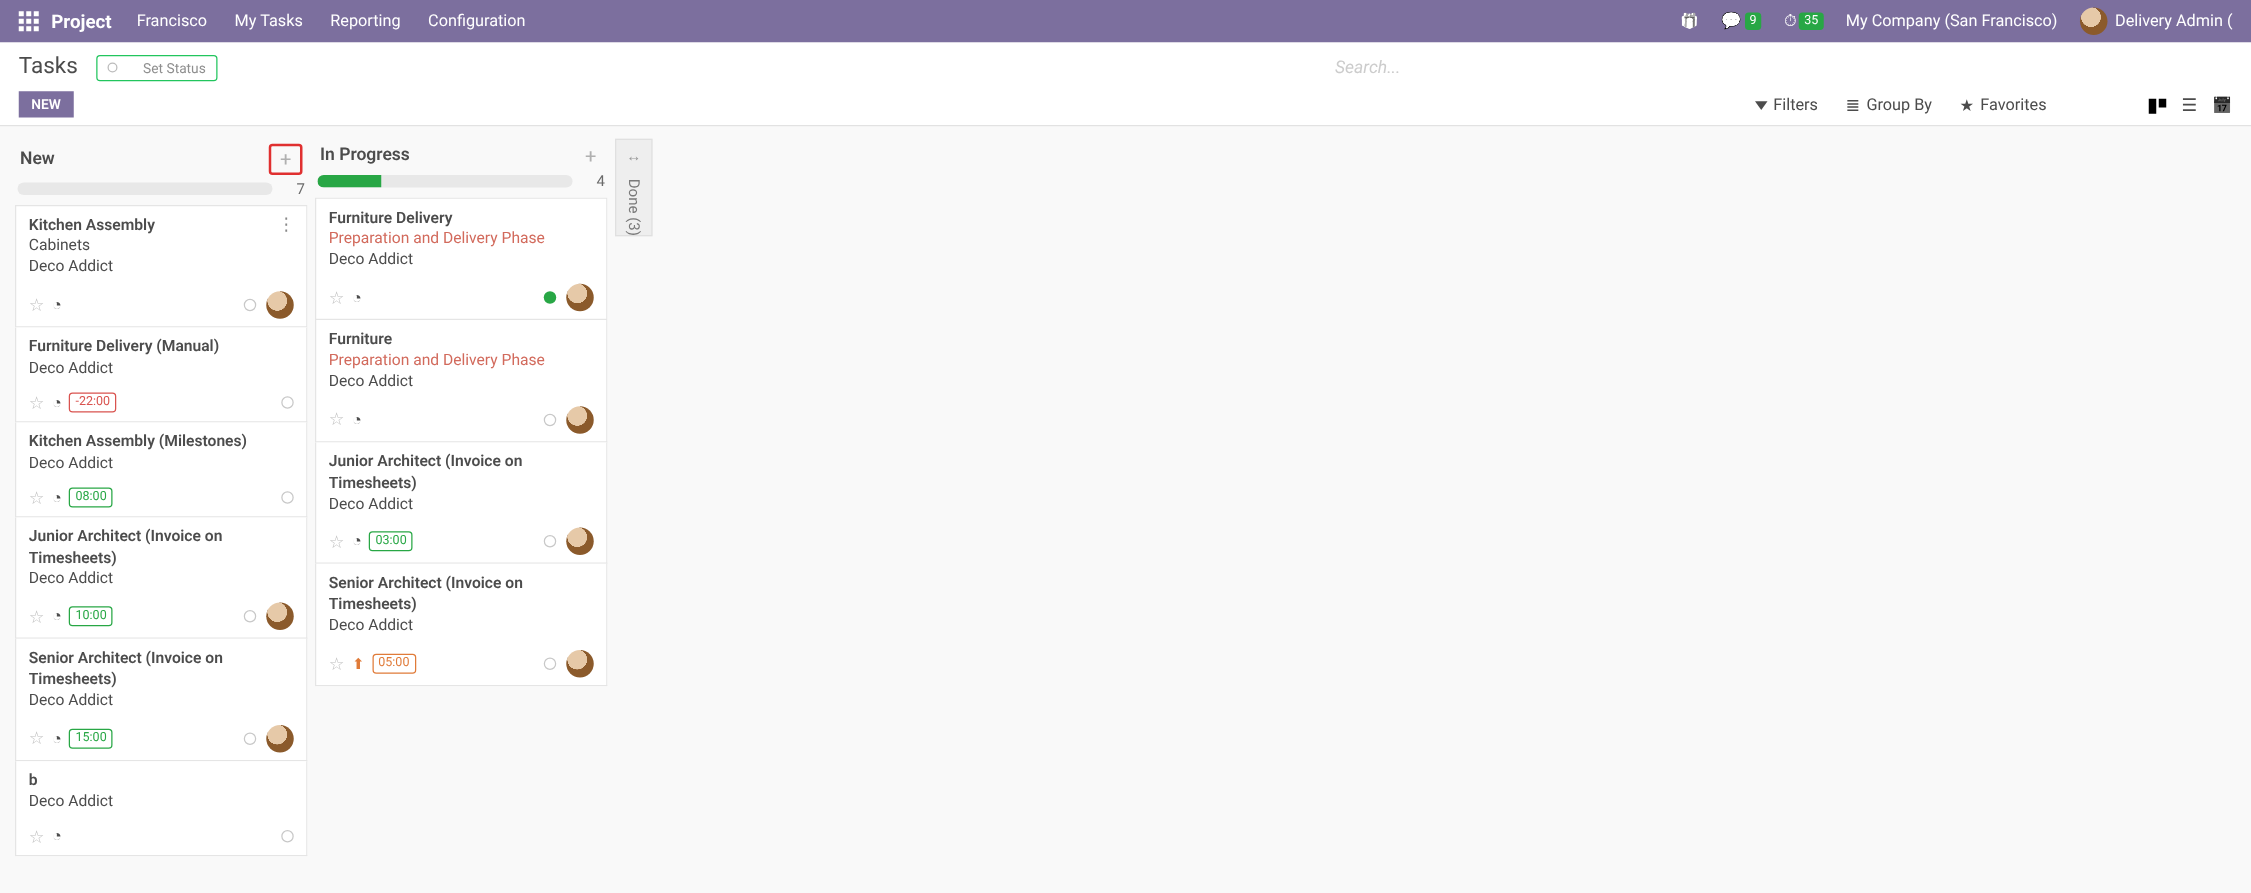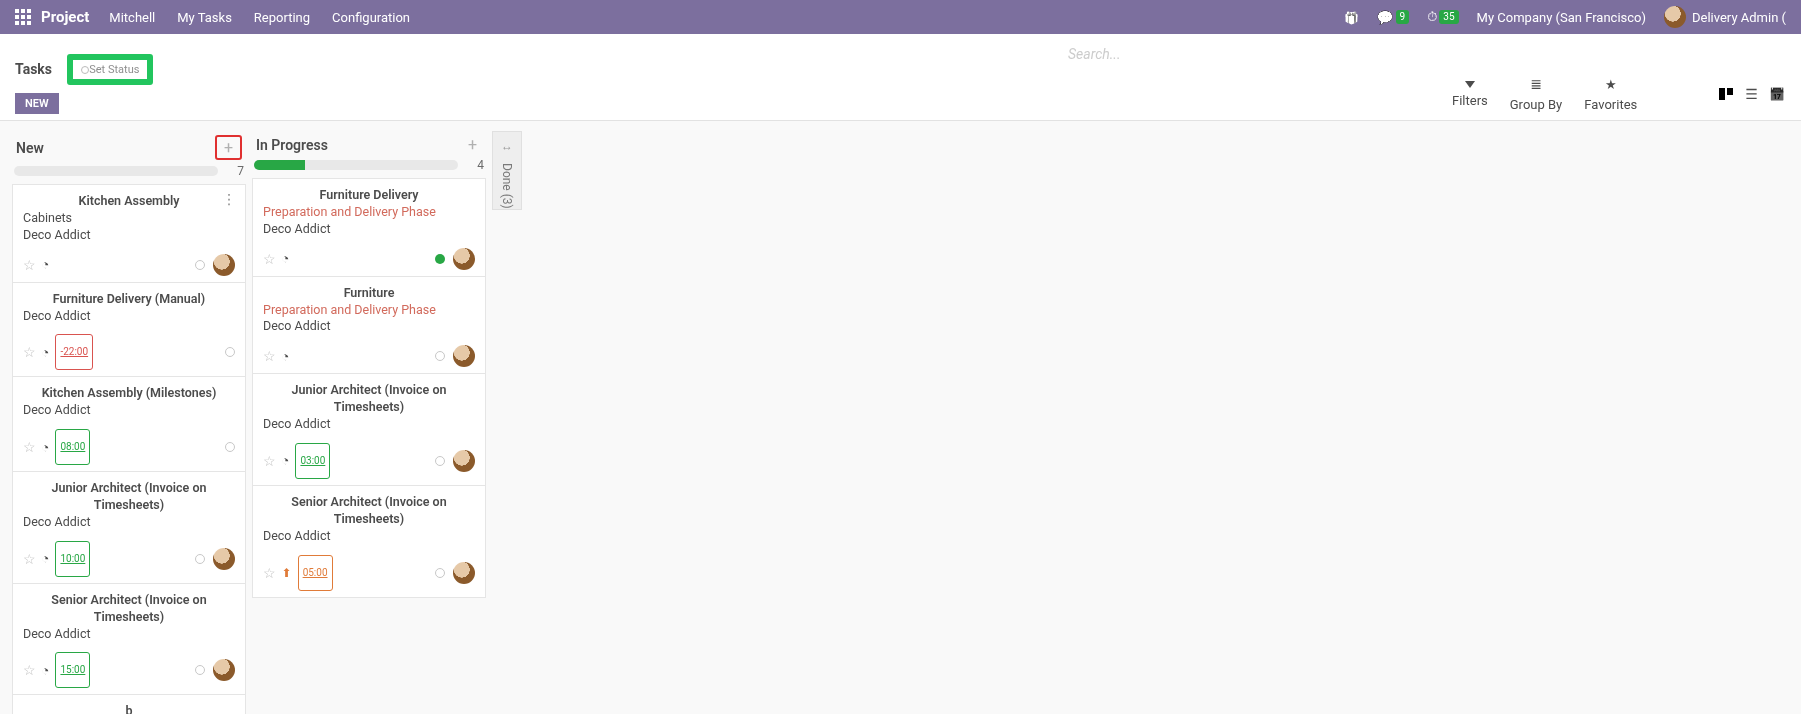--- a/index.html
+++ b/index.html
@@ -11,29 +11,29 @@
   .top-nav .brand { font-size:15px; margin-right:20px;font-weight:bold; }
   .top-nav .menu-item { margin-right:22px; cursor:pointer; }
   .top-nav .spacer { flex:1; }
   .top-nav .right-item { margin-left:18px; display:flex; align-items:center; cursor:pointer; }
   .badge-green { background:#28a745; color:#fff; border-radius:3px; padding:0 4px; font-size:10px; margin-left:2px; line-height:14px; }
   .avatar { width:22px; height:22px; border-radius:50%; background: radial-gradient(circle at 40% 35%, #e6c9a8 0 40%, #8b5a2b 41% 100%); margin-right:6px; }
   .avatar-sm { width:22px; height:22px; border-radius:50%; background: radial-gradient(circle at 40% 35%, #e6c9a8 0 40%, #8b5a2b 41% 100%); }
   
   .control-bar { background:#fff; border-bottom:1px solid #e2e2e2; padding:8px 15px 6px; display:flex; align-items:flex-start; }
   .control-left { flex:0 0 auto; }
-  .control-left h1 { font-size:14px; color:#4c4c4c; font-weight:700; display:inline-block; margin-right:12px; }
-  .set-status { border:6px solid #22c55e; border-radius:3px; padding:3px 8px; font-size:11px; color:#8f8f8f; cursor:pointer; display:inline-flex; align-items:center; gap:0;margin-top:12px;}
+  .control-left h1 { font-size:18px; color:#4c4c4c; font-weight:400; display:inline-block; margin-right:12px; }
+  .set-status { border:1px solid #22c55e; border-radius:3px; padding:3px 8px; font-size:11px; color:#8f8f8f; cursor:pointer; display:inline-flex; align-items:center; gap:20px;}
   .set-status .circ { width:8px; height:8px; border:1px solid #bbb; border-radius:50%; }
   .new-btn { background:#7C6F9E; color:#fff; padding:4px 10px; font-size:11px; font-weight:600; border:none; cursor:pointer; margin-top:8px;}
   .control-right { flex:1; display:flex; flex-direction:column; align-items:flex-end; }
   .search-input { width:720px; max-width:50vw; border:none; font-size:14px; padding:4px 2px; color:#ef4444; background:transparent; }
   .search-input::placeholder { color:#ccc; font-style:italic; }
   .filter-row { display:flex; align-items:center; gap:22px; margin-top:10px; color:#4c4c4c; }
-  .filter-row .grp { cursor:pointer; display:flex; align-items:center; gap:5px; font-size:13px;flex-direction:column;}
+  .filter-row .grp { cursor:pointer; display:flex; align-items:center; gap:5px; font-size:13px;}
   .view-icons { display:flex; align-items:center; gap:12px; margin-left:60px; color:#4c4c4c; }
   .view-icons span { cursor:pointer; }
   .view-icons .active { color:#000; }
   
   .ico { display:inline-block; }
   .funnel { width:0; height:0; border-left:5px solid transparent; border-right:5px solid transparent; border-top:7px solid #4c4c4c; }
   .layers::before { content:"≣"; font-size:14px; }
   .star-solid::before { content:"★"; font-size:13px;}
   .kanban-ico { width:14px; height:12px; position:relative; }
   .kanban-ico::before { content:""; position:absolute; left:0; top:0; width:6px; height:12px; background:#000; }
@@ -48,30 +48,30 @@
   .add-ico { color:#b0b0b0; font-size:16px; cursor:pointer; padding:0 5px;}
   .highlight-add { border:2px solid #e03030; border-radius:3px; padding:1px 7px; color:#b0b0b0; font-size:16px; cursor:pointer; }
   .progress-row { display:flex; align-items:center; padding:0 2px 6px;}
   .progress-bar { flex:1; height:10px; background:#e8e8e8; border-radius:5px; overflow:hidden; }
   .progress-bar .fill { height:100%; background:#28a745; }
   .progress-count { width:20px; text-align:right; font-size:12px; color:#6b6b6b; margin-left:6px;}
   .cards { overflow-y:auto; }
   .card { background:#fff; border:1px solid #e5e5e5; padding:8px 10px 6px; font-size:12.5px; position:relative;}
   .card + .card { border-top:none; }
   .card .t-line { color:#4c4c4c; line-height:1.35;}
-  .card .t-title { font-weight:600;text-align:center; }
+  .card .t-title { font-weight:600; }
   .card .t-red { color:#d26a5c; }
   .card .dots { position:absolute; top:6px; right:8px; color:#888; cursor:pointer; font-size:14px; letter-spacing:1px;}
   .card-footer { display:flex; align-items:center; justify-content:space-between; margin-top:10px; }
   .cf-left { display:flex; align-items:center; gap:6px; }
   .cf-right { display:flex; align-items:center; gap:8px; }
   .star-o::before { content:"☆"; color:#bfbfbf; font-size:14px;}
   .clock-o::before { content:"◔"; color:#4c4c4c; font-size:13px; font-weight:bold;}
   .upload-o::before { content:"⬆"; color:#e07b39; font-size:12px; }
-  .time-pill { font-size:10px; padding:10px 4px; border:1px solid; border-radius:3px; line-height:14px;text-decoration:underline;}
+  .time-pill { font-size:10px; padding:0 4px; border:1px solid; border-radius:3px; line-height:14px;}
   .pill-red { color:#d9534f; border-color:#d9534f;}
   .pill-green { color:#28a745; border-color:#28a745;}
   .pill-orange { color:#e07b39; border-color:#e07b39;}
   .circle-o { width:10px; height:10px; border:1px solid #c8c8c8; border-radius:50%; }
   .circle-g { width:10px; height:10px; background:#28a745; border-radius:50%; }
   
   .kcol-collapsed { width:30px; background:#eee; border:1px solid #e0e0e0; display:flex; flex-direction:column; align-items:center; padding-top:6px; margin-right:20px; cursor:pointer;}
   .kcol-collapsed .expand::before { content:"↔"; color:#999; font-size:12px;}
   .kcol-collapsed .vtext { writing-mode:vertical-rl; color:#7a7a7a; margin-top:10px; font-size:12px;}
   
@@ -91,21 +91,21 @@
       <span></span>
       <span></span>
       <span></span>
       <span></span>
       <span></span>
       <span></span>
       <span></span>
       <span></span>
     </div>
   <div class="brand">Project</div>
-  <div class="menu-item">Mitchell</div>
+  <div class="menu-item">Francisco</div>
   <div class="menu-item">My Tasks</div>
   <div class="menu-item">Reporting</div>
   <div class="menu-item">Configuration</div>
   <div class="spacer"></div>
   <div class="right-item">
       <span class="present-ico"></span>
     </div>
   <div class="right-item">
       <span class="chat-ico"></span>
       <span class="badge-green">9</span>

